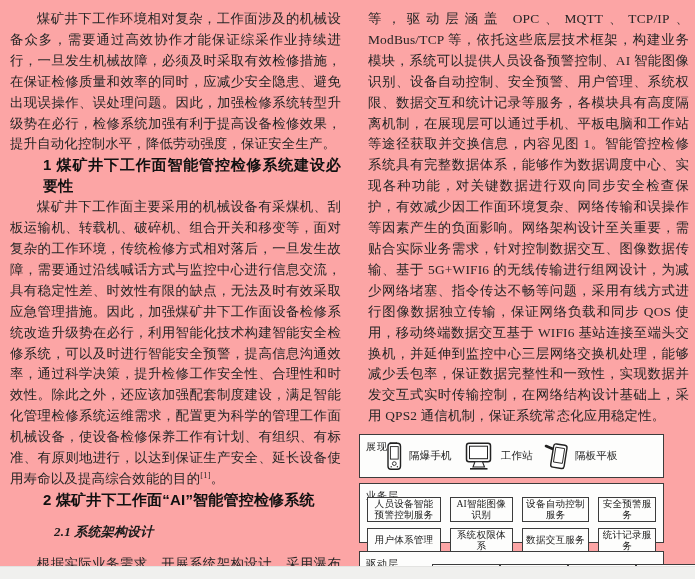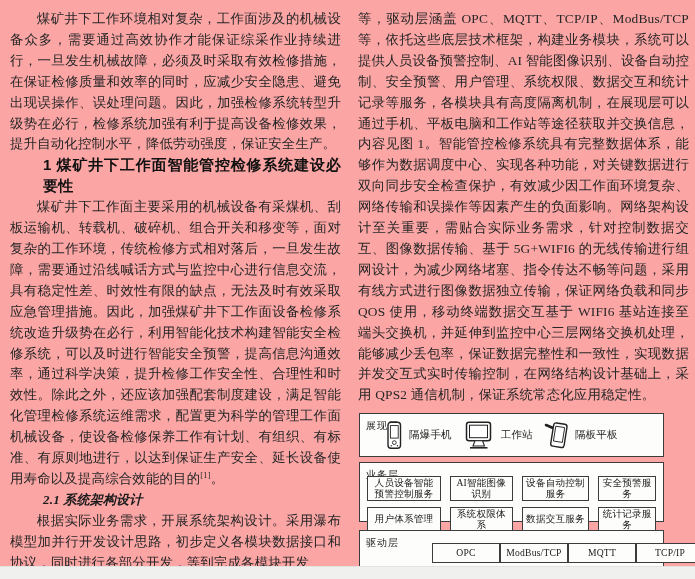--- a/index.html
+++ b/index.html
@@ -6,28 +6,28 @@
   #page{
     position:relative;width:695px;height:579px;background:#fca5a5;
     overflow:hidden;font-family:"Liberation Serif","DejaVu Serif",serif;
     color:#262626;
   }
   .col{position:absolute;top:9px;text-align:justify;
        font-size:13.4px;line-height:20.9px;letter-spacing:0.2px;}
   #col-left{left:10px;width:331px;}
   #col-right{left:358px;width:331px;}
   .para{margin:0;text-indent:2em;}
-  .para.no-indent{text-indent:0;}
+  .para.no-indent{text-indent:0;margin-left:10px;}
   .sec-heading{
     margin:0;padding-left:33px;font-weight:bold;color:#111;
     font-family:"Liberation Sans","DejaVu Sans",sans-serif;
     font-size:15px;line-height:20.9px;text-indent:0;
   }
   .sub-heading{
-    margin:0;padding-left:33px;font-style:italic;font-weight:bold;color:#1c1c1c;
+    margin:11px;padding-left:33px;font-style:italic;font-weight:bold;color:#1c1c1c;
     font-size:13px;line-height:20.9px;text-indent:0;
   }
   sup.ref{font-size:8.5px;line-height:0;vertical-align:super;}
   
   #figure1{position:relative;width:305px;margin:7px 0 0 1px;}
   .layer-box{
     position:relative;border:1px solid #3c3c3c;background:#fdfdfc;
     font-family:"Liberation Serif","DejaVu Serif",serif;
   }
   .layer-label{
@@ -72,20 +72,21 @@
 
 <div id="page">
 
   <div class="col" id="col-left">
     <p class="para">煤矿井下工作环境相对复杂，工作面涉及的机械设备众多，需要通过高效协作才能保证综采作业持续进行，一旦发生机械故障，必须及时采取有效检修措施，在保证检修质量和效率的同时，应减少安全隐患、避免出现误操作、误处理问题。因此，加强检修系统转型升级势在必行，检修系统加强有利于提高设备检修效果，提升自动化控制水平，降低劳动强度，保证安全生产。</p>
 
     <h2 class="sec-heading">1 煤矿井下工作面智能管控检修系统建设必要性</h2>
 
     <p class="para"><span>煤矿井下工作面主要采用的机械设备有采煤机、刮板运输机、转载机、破碎机、组合开关和移变等，面对复杂的工作环境，传统检修方式相对落后，一旦发生故障，需要通过沿线喊话方式与监控中心进行信息交流，具有稳定性差、时效性有限的缺点，无法及时有效采取应急管理措施。因此，加强煤矿井下工作面设备检修系统改造升级势在必行，利用智能化技术构建智能安全检修系统，可以及时进行智能安全预警，提高信息沟通效率，通过科学决策，提升检修工作安全性、合理性和时效性。除此之外，还应该加强配套制度建设，满足智能化管理检修系统运维需求，配置更为科学的管理工作面机械设备，使设备检修保养工作有计划、有组织、有标准、有原则地进行，以达到保证生产安全、延长设备使用寿命以及提高综合效能的目的</span><sup class="ref">[1]</sup><span>。</span></p>
 
+    <h2 class="sec-heading">2 煤矿井下工作面“AI”智能管控检修系统</h2>
 
     <h3 class="sub-heading">2.1 系统架构设计</h3>
 
     <p class="para">根据实际业务需求，开展系统架构设计。采用瀑布模型加并行开发设计思路，初步定义各模块数据接口和协议，同时进行各部分开发，等到完成各模块开发</p>
   </div>
 
   <div class="col" id="col-right">
     <p class="para no-indent">等，驱动层涵盖 OPC、MQTT、TCP/IP、ModBus/TCP 等，依托这些底层技术框架，构建业务模块，系统可以提供人员设备预警控制、AI 智能图像识别、设备自动控制、安全预警、用户管理、系统权限、数据交互和统计记录等服务，各模块具有高度隔离机制，在展现层可以通过手机、平板电脑和工作站等途径获取并交换信息，内容见图 1。智能管控检修系统具有完整数据体系，能够作为数据调度中心、实现各种功能，对关键数据进行双向同步安全检查保护，有效减少因工作面环境复杂、网络传输和误操作等因素产生的负面影响。网络架构设计至关重要，需贴合实际业务需求，针对控制数据交互、图像数据传输、基于 5G+WIFI6 的无线传输进行组网设计，为减少网络堵塞、指令传达不畅等问题，采用有线方式进行图像数据独立传输，保证网络负载和同步 QOS 使用，移动终端数据交互基于 WIFI6 基站连接至端头交换机，并延伸到监控中心三层网络交换机处理，能够减少丢包率，保证数据完整性和一致性，实现数据并发交互式实时传输控制，在网络结构设计基础上，采用 QPS2 通信机制，保证系统常态化应用稳定性。</p>
 
     <div id="figure1">

